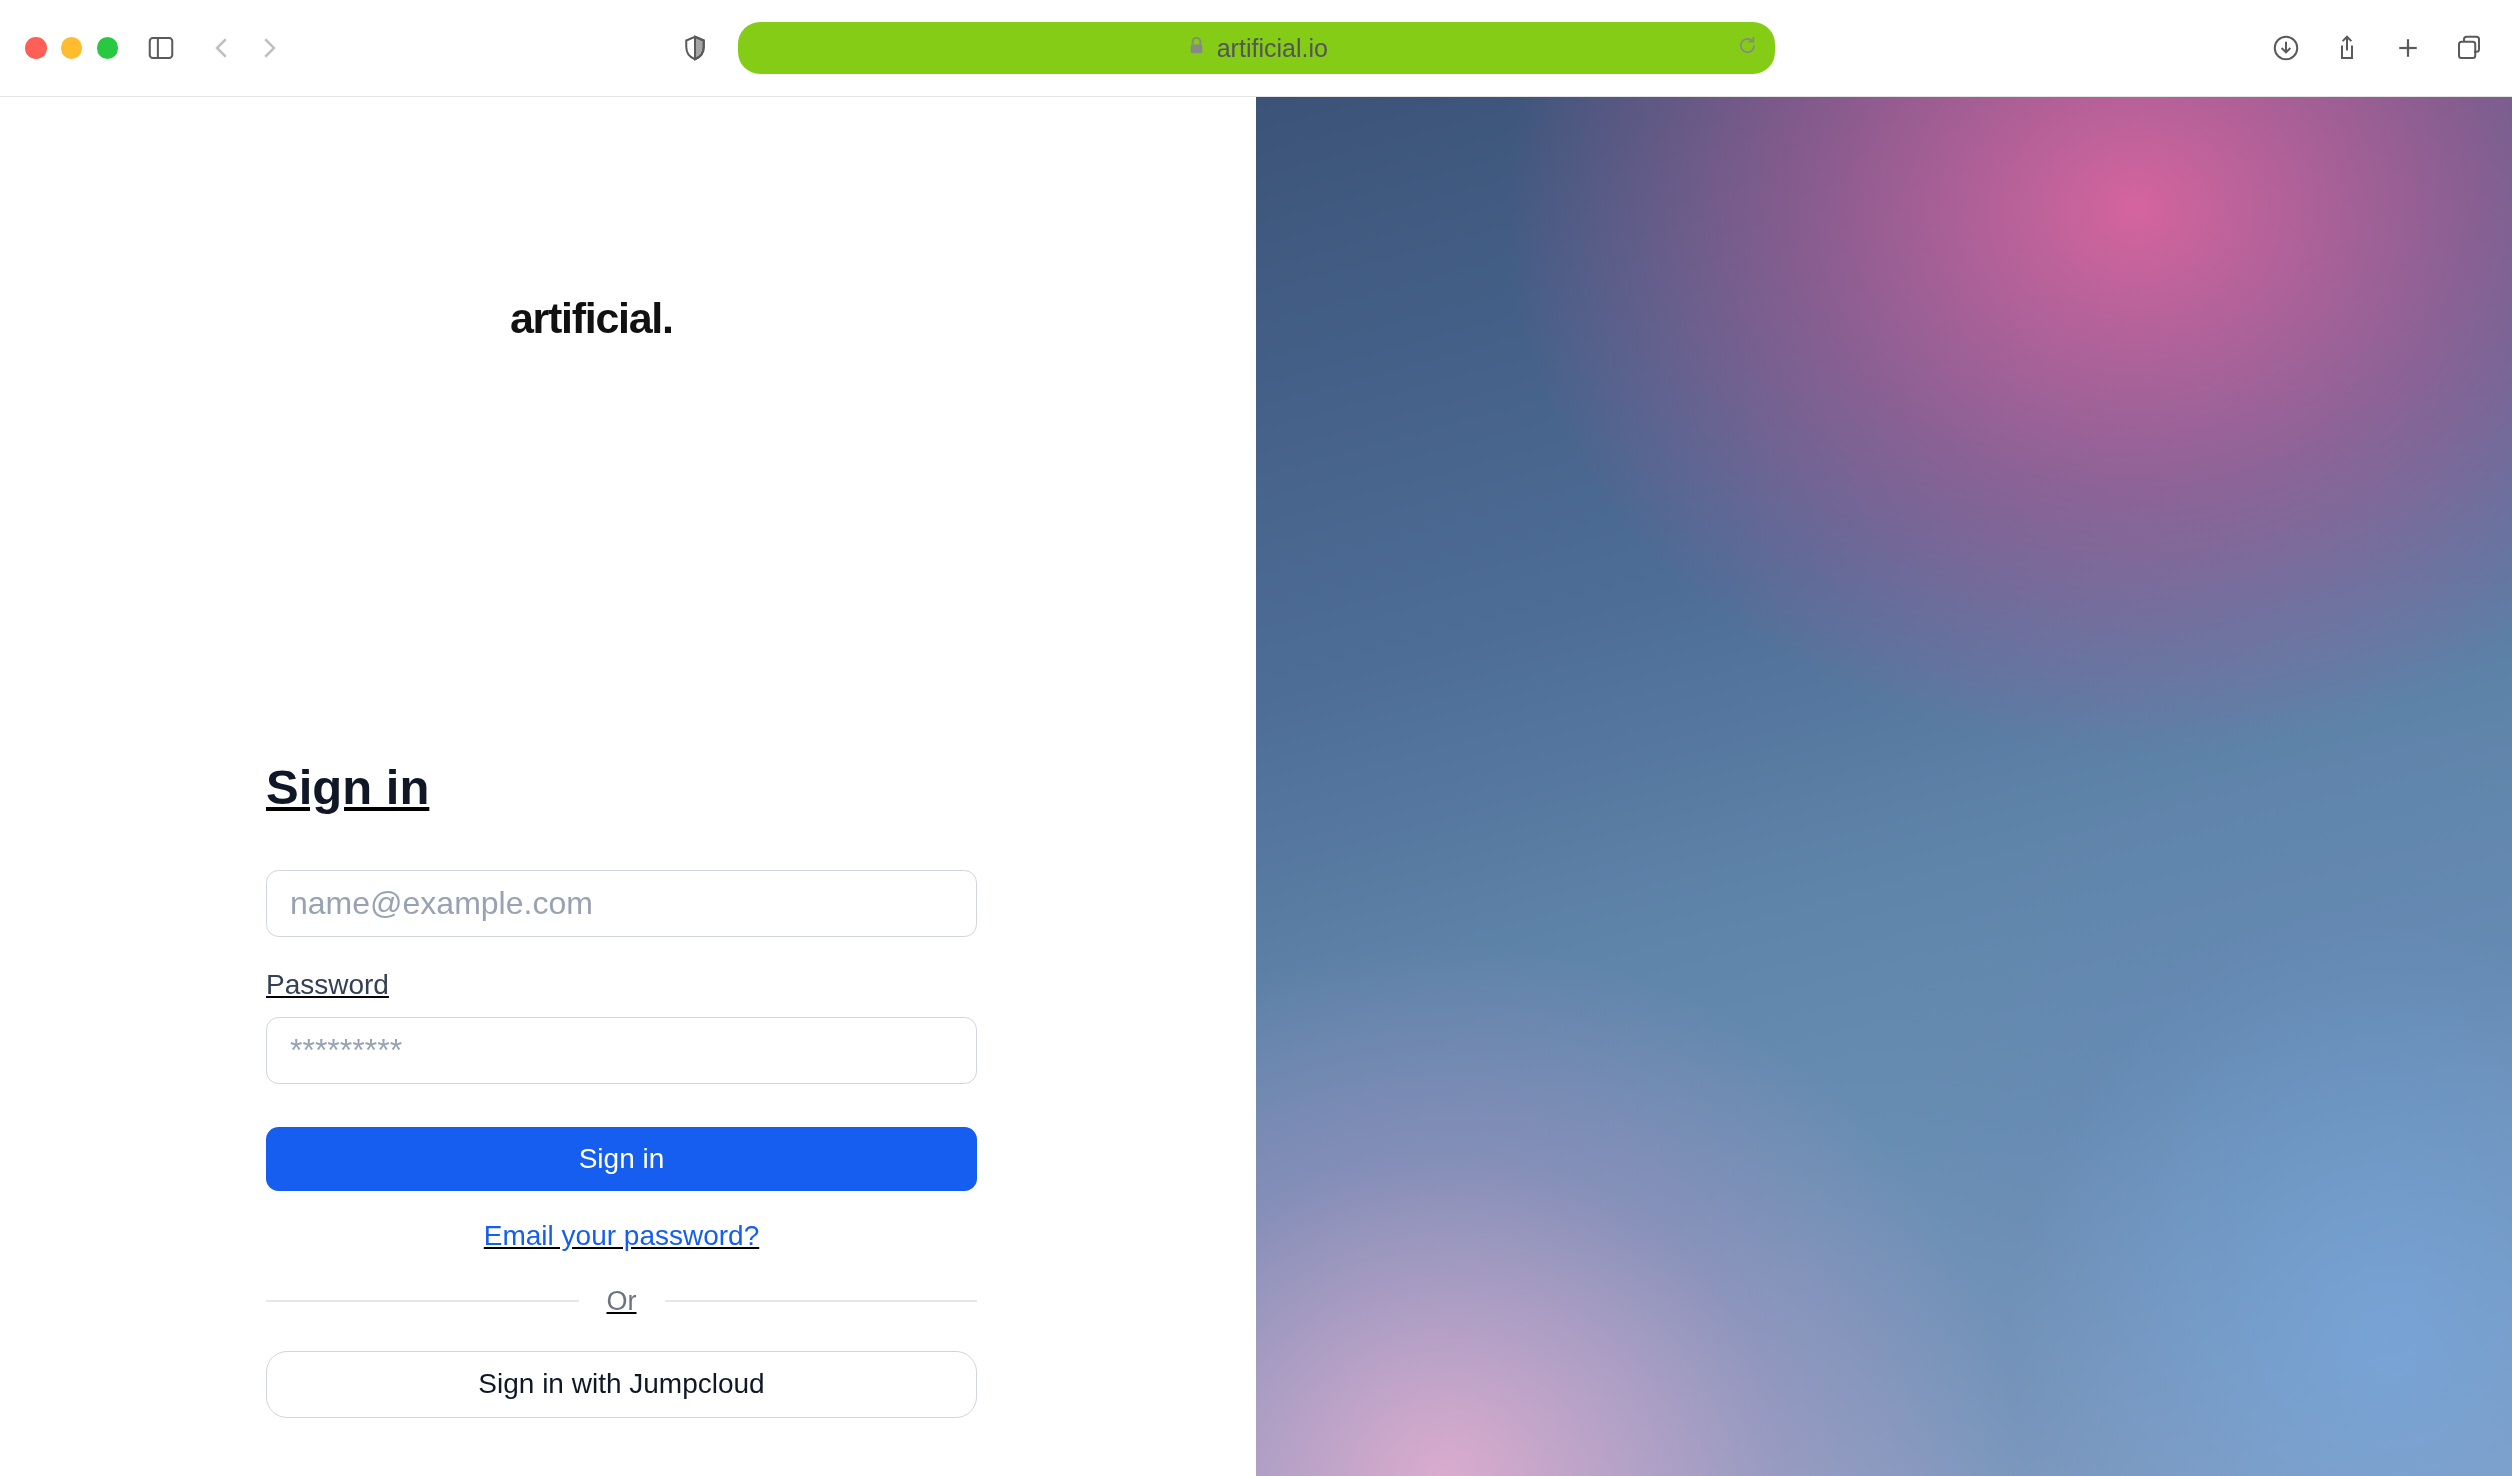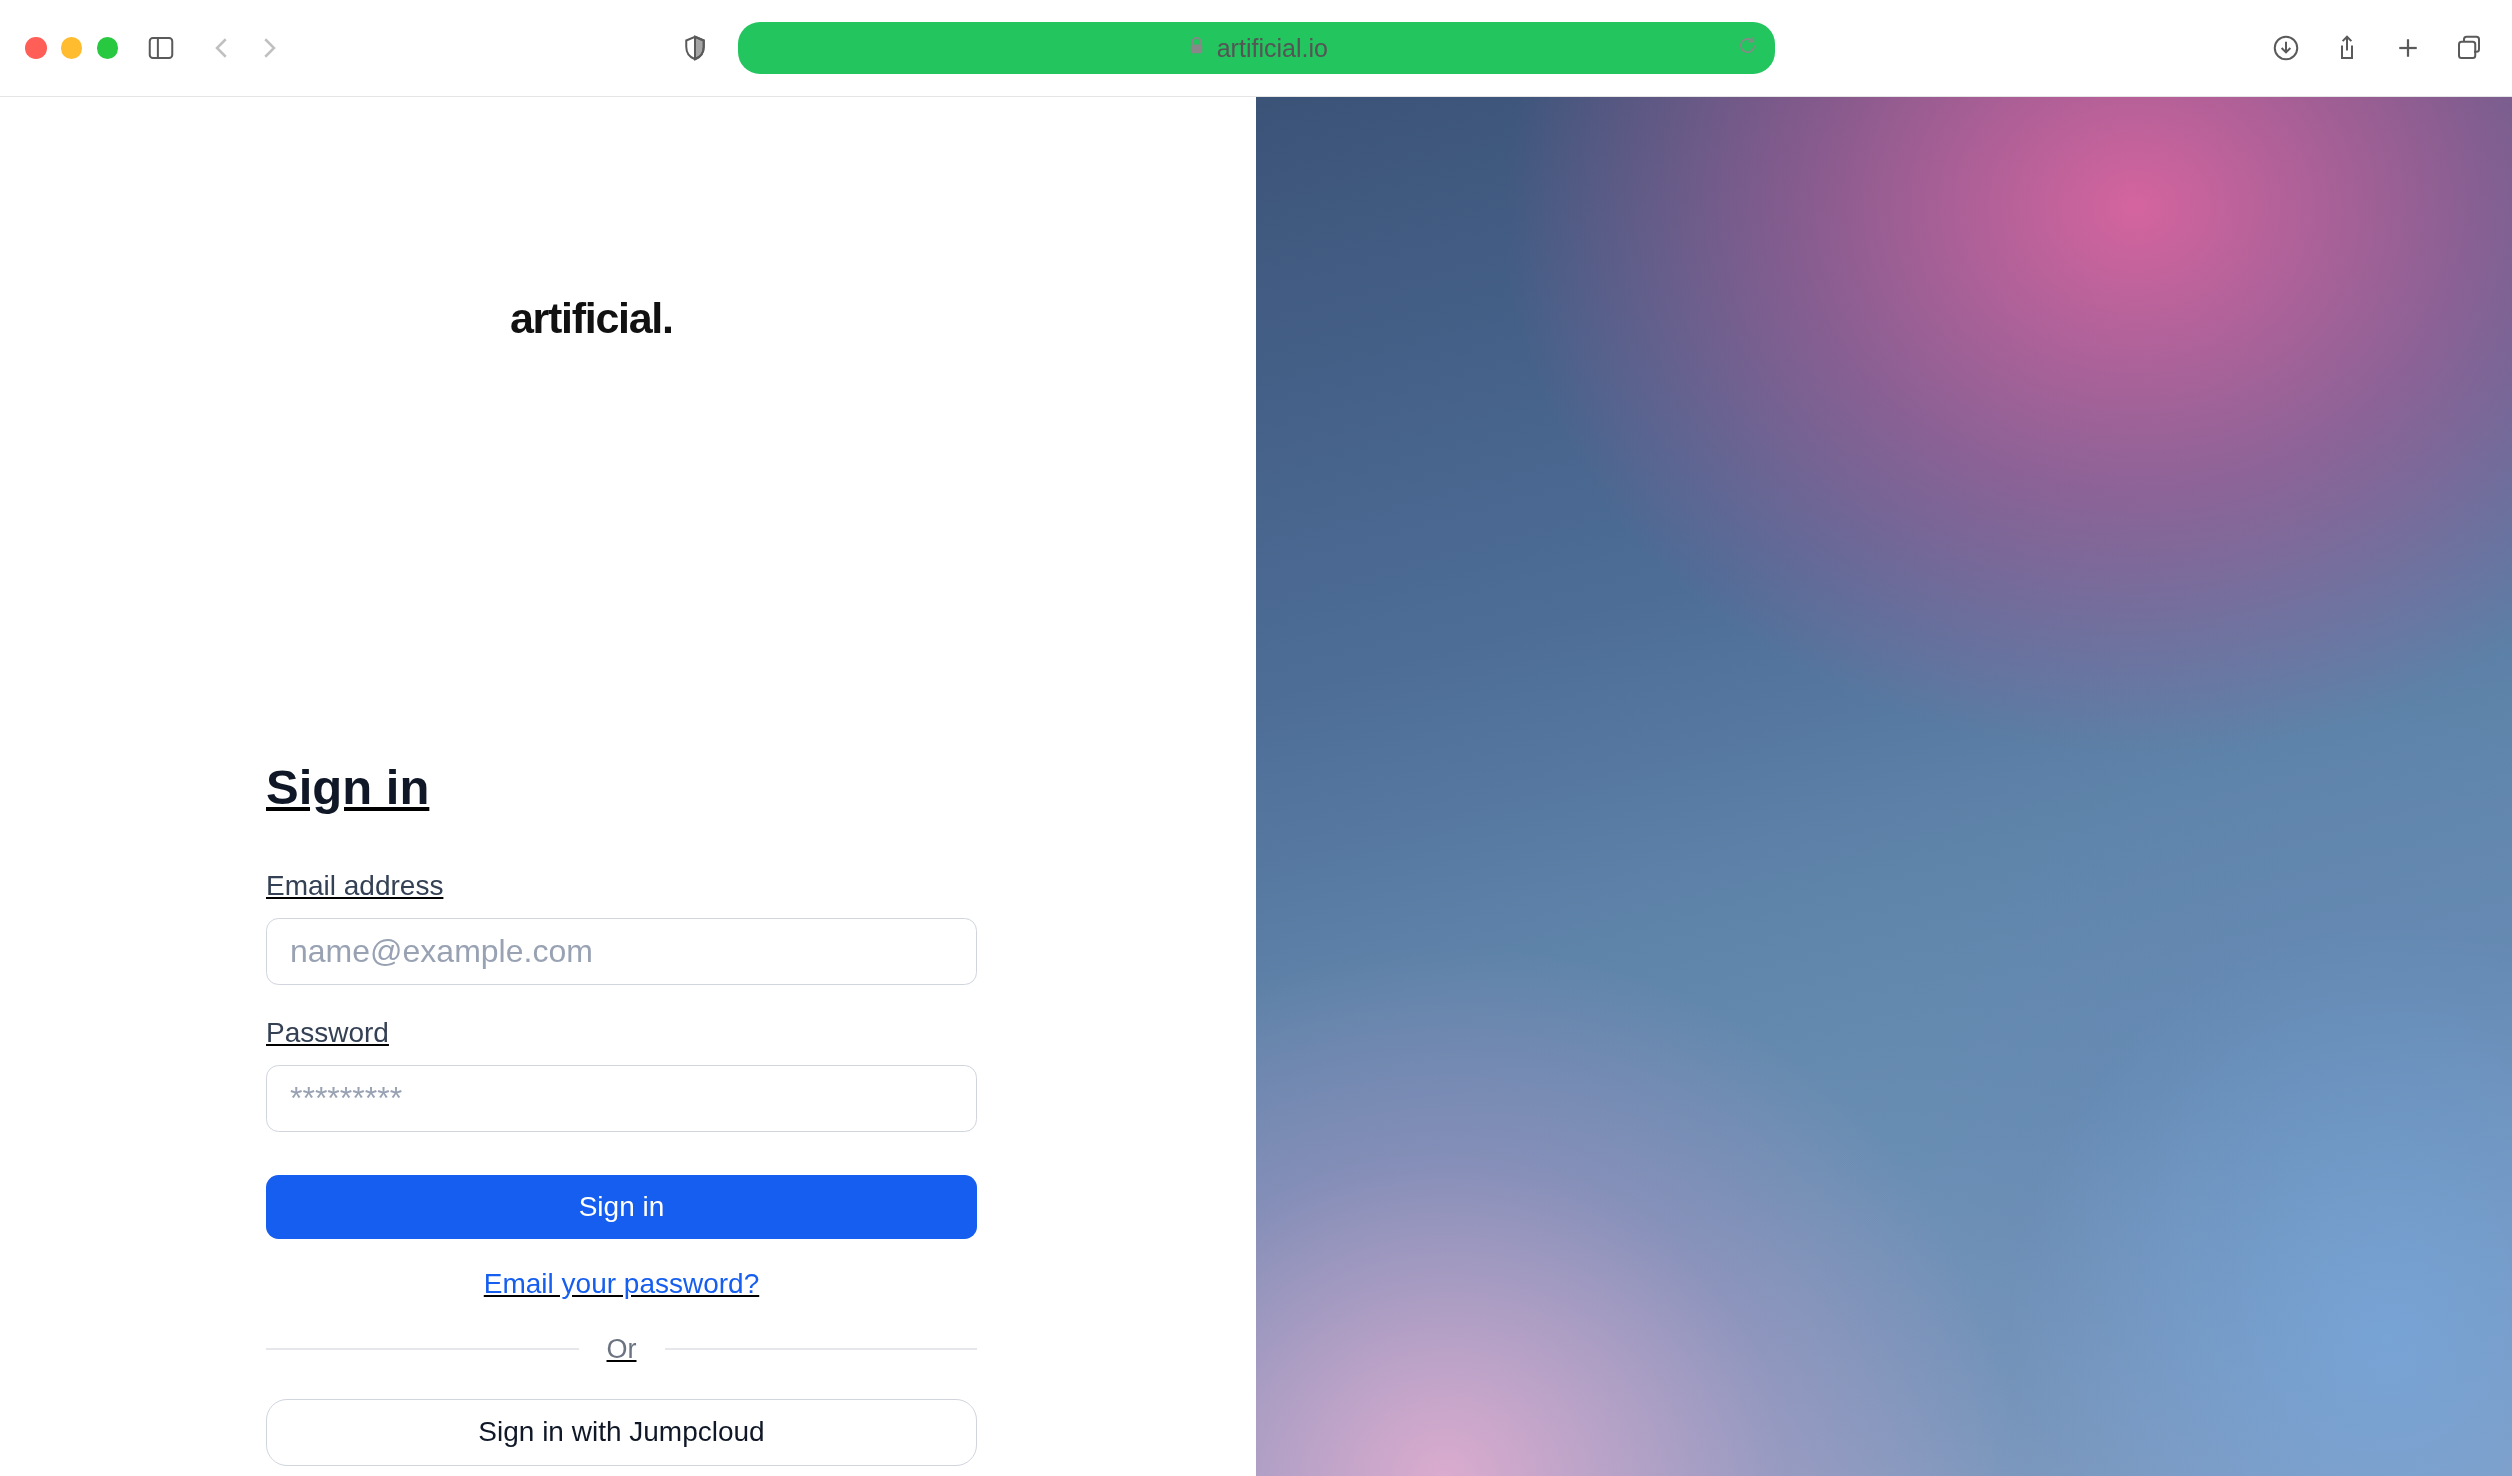--- a/index.html
+++ b/index.html
@@ -68,21 +68,21 @@
     
     .toolbar-spacer-sm {
       flex: 0 0 auto;
       width: 340px;
     }
     
     .url-bar {
       flex: 0 0 auto;
       width: 1037px;
       height: 52px;
-      background: #22c55e;
+      background: #84cc16;
       border-radius: 22px;
       display: flex;
       align-items: center;
       justify-content: center;
       gap: 9px;
       position: relative;
       font-size: 25px;
       color: #555;
     }
     
@@ -329,21 +329,20 @@
 </div>
 
 <div class="content">
   <div class="left-panel">
     <div class="brand">artificial.</div>
 
     <div class="form-wrap">
       <h1 class="form-title">Sign in</h1>
       
       <div class="form-group">
-        <label class="form-label">Email address</label>
         <input type="email" class="form-input" placeholder="name@example.com" style="">
       </div>
       
       <div class="form-group">
         <label class="form-label">Password</label>
         <input type="password" class="form-input" placeholder="*********" style="">
       </div>
       
       <button class="btn-primary">Sign in</button>
       

